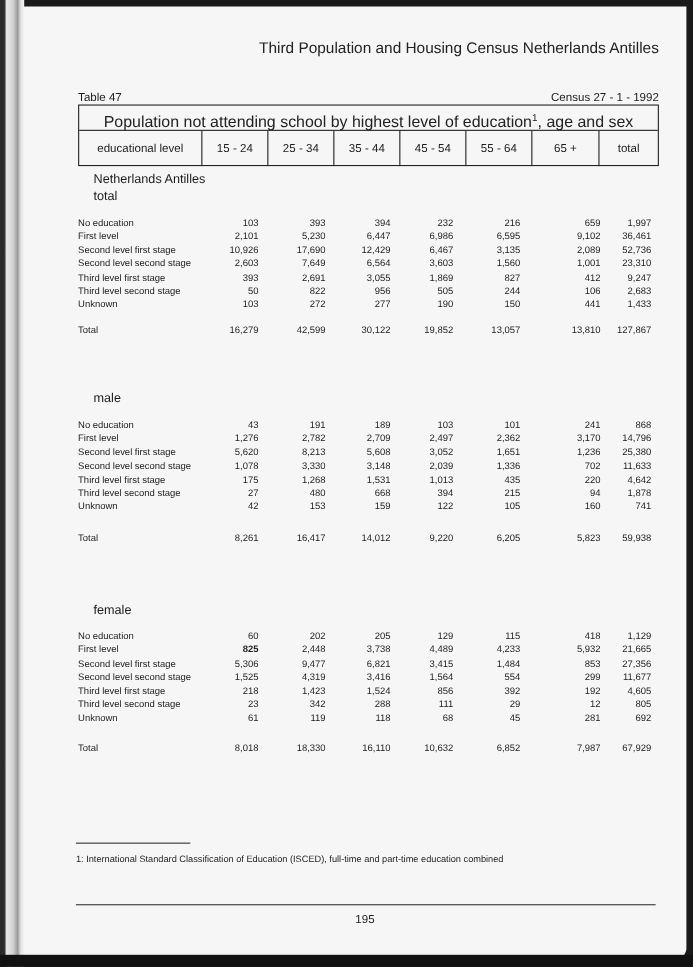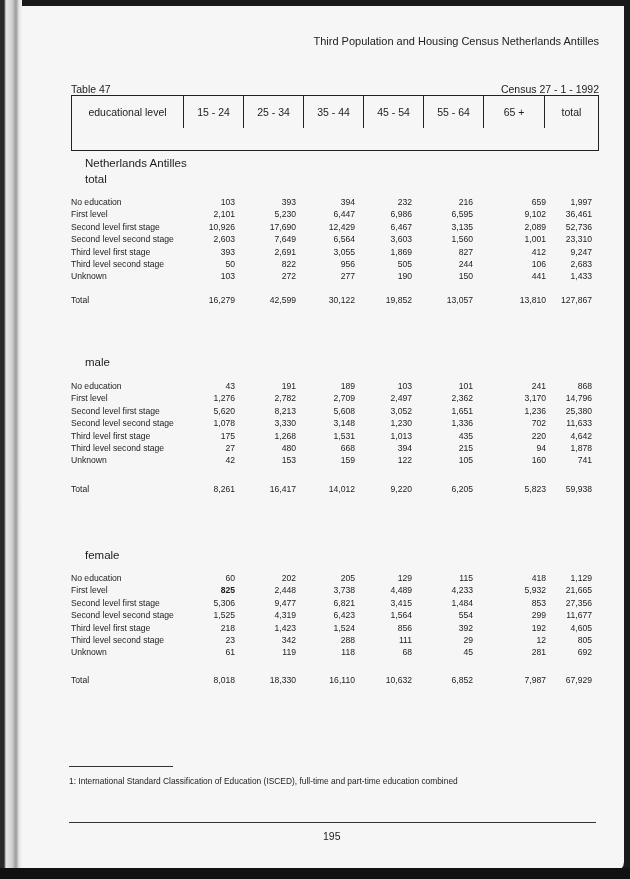--- a/index.html
+++ b/index.html
@@ -14,21 +14,21 @@
     background: #f6f6f6;
     border-bottom-right-radius: 10px;
   }
   .top-bar { position: absolute; left: 0; top: 0; width: 630px; height: 6px; background: #1a1a1a; }
   .bottom-bar { position: absolute; left: 0; top: 868px; width: 630px; height: 11px; background: #111; }
   .binding {
     position: absolute; left: 0; top: 0; width: 22px; height: 879px;
     background: linear-gradient(to right, #2a2a2a 0, #2a2a2a 4px, #e8e8e8 6px, #d0d0d0 12px, #9a9a9a 16px, #e4e4e4 19px, #f4f4f4 22px);
   }
   .running-head {
-    position: absolute; right: 31px; top: 35px; font-size: 11px; color: #222; margin-left: 14px;
+    position: absolute; right: 31px; top: 35px; font-size: 14px; color: #222; margin-left: 14px;
   }
   .table-label { position: absolute; left: 71px; top: 83px; font-size: 10.5px; }
   .census-date { position: absolute; right: 31px; top: 83px; font-size: 10.5px; }
   .hdr-table {
     position: absolute; left: 71px; top: 95px; width: 528px; height: 56px;
     border: 1px solid #222; box-sizing: border-box;
   }
   .hdr-title {
     height: 22px; border-bottom: 1px solid #222; text-align: center;
     font-size: 14.5px; line-height: 22px; color: #222;
@@ -54,20 +54,23 @@
 <div class="top-bar"></div>
 <div class="page"></div>
 <div class="binding"></div>
 <div class="bottom-bar"></div>
 
 <div class="running-head">Third Population and Housing Census Netherlands Antilles</div>
 <div class="table-label">Table 47</div>
 <div class="census-date">Census 27 - 1 - 1992</div>
 
 <div class="hdr-table">
+  <div class="hdr-title">
+    <span>Population not attending school by highest level of education</span><sup>1</sup><span>, age and sex</span>
+  </div>
   <div class="hdr-cols">
     <div class="hdr-col" style="width:111px">educational level</div>
     <div class="hdr-col" style="width:59px">15 - 24</div>
     <div class="hdr-col" style="width:59px">25 - 34</div>
     <div class="hdr-col" style="width:59px">35 - 44</div>
     <div class="hdr-col" style="width:59px">45 - 54</div>
     <div class="hdr-col" style="width:59px">55 - 64</div>
     <div class="hdr-col" style="width:60px">65 +</div>
     <div class="hdr-col" style="flex:1">total</div>
   </div>
@@ -190,21 +193,21 @@
       <span class="v" style="left: 281px;">3,052</span>
       <span class="v" style="left: 342px;">1,651</span>
       <span class="v" style="left: 415px;">1,236</span>
       <span class="v" style="left: 461px;">25,380</span>
     </div>
     <div class="row" style="top: 417px;">
       <span class="lbl">Second level second stage</span>
       <span class="v" style="left: 104px;">1,078</span>
       <span class="v" style="left: 165px;">3,330</span>
       <span class="v" style="left: 224px;">3,148</span>
-      <span class="v" style="left: 281px;">1,230</span>
+      <span class="v" style="left: 281px;">2,039</span>
       <span class="v" style="left: 342px;">1,336</span>
       <span class="v" style="left: 415px;">702</span>
       <span class="v" style="left: 461px;">11,633</span>
     </div>
     <div class="row" style="top: 430px;">
       <span class="lbl">Third level first stage</span>
       <span class="v" style="left: 104px;">175</span>
       <span class="v" style="left: 165px;">1,268</span>
       <span class="v" style="left: 224px;">1,531</span>
       <span class="v" style="left: 281px;">1,013</span>
@@ -273,21 +276,21 @@
       <span class="v" style="left: 224px;">6,821</span>
       <span class="v" style="left: 281px;">3,415</span>
       <span class="v" style="left: 342px;">1,484</span>
       <span class="v" style="left: 415px;">853</span>
       <span class="v" style="left: 461px;">27,356</span>
     </div>
     <div class="row" style="top: 609px;">
       <span class="lbl">Second level second stage</span>
       <span class="v" style="left: 104px;">1,525</span>
       <span class="v" style="left: 165px;">4,319</span>
-      <span class="v" style="left: 224px;">6,423</span>
+      <span class="v" style="left: 224px;">3,416</span>
       <span class="v" style="left: 281px;">1,564</span>
       <span class="v" style="left: 342px;">554</span>
       <span class="v" style="left: 415px;">299</span>
       <span class="v" style="left: 461px;">11,677</span>
     </div>
     <div class="row" style="top: 622px;">
       <span class="lbl">Third level first stage</span>
       <span class="v" style="left: 104px;">218</span>
       <span class="v" style="left: 165px;">1,423</span>
       <span class="v" style="left: 224px;">1,524</span>

